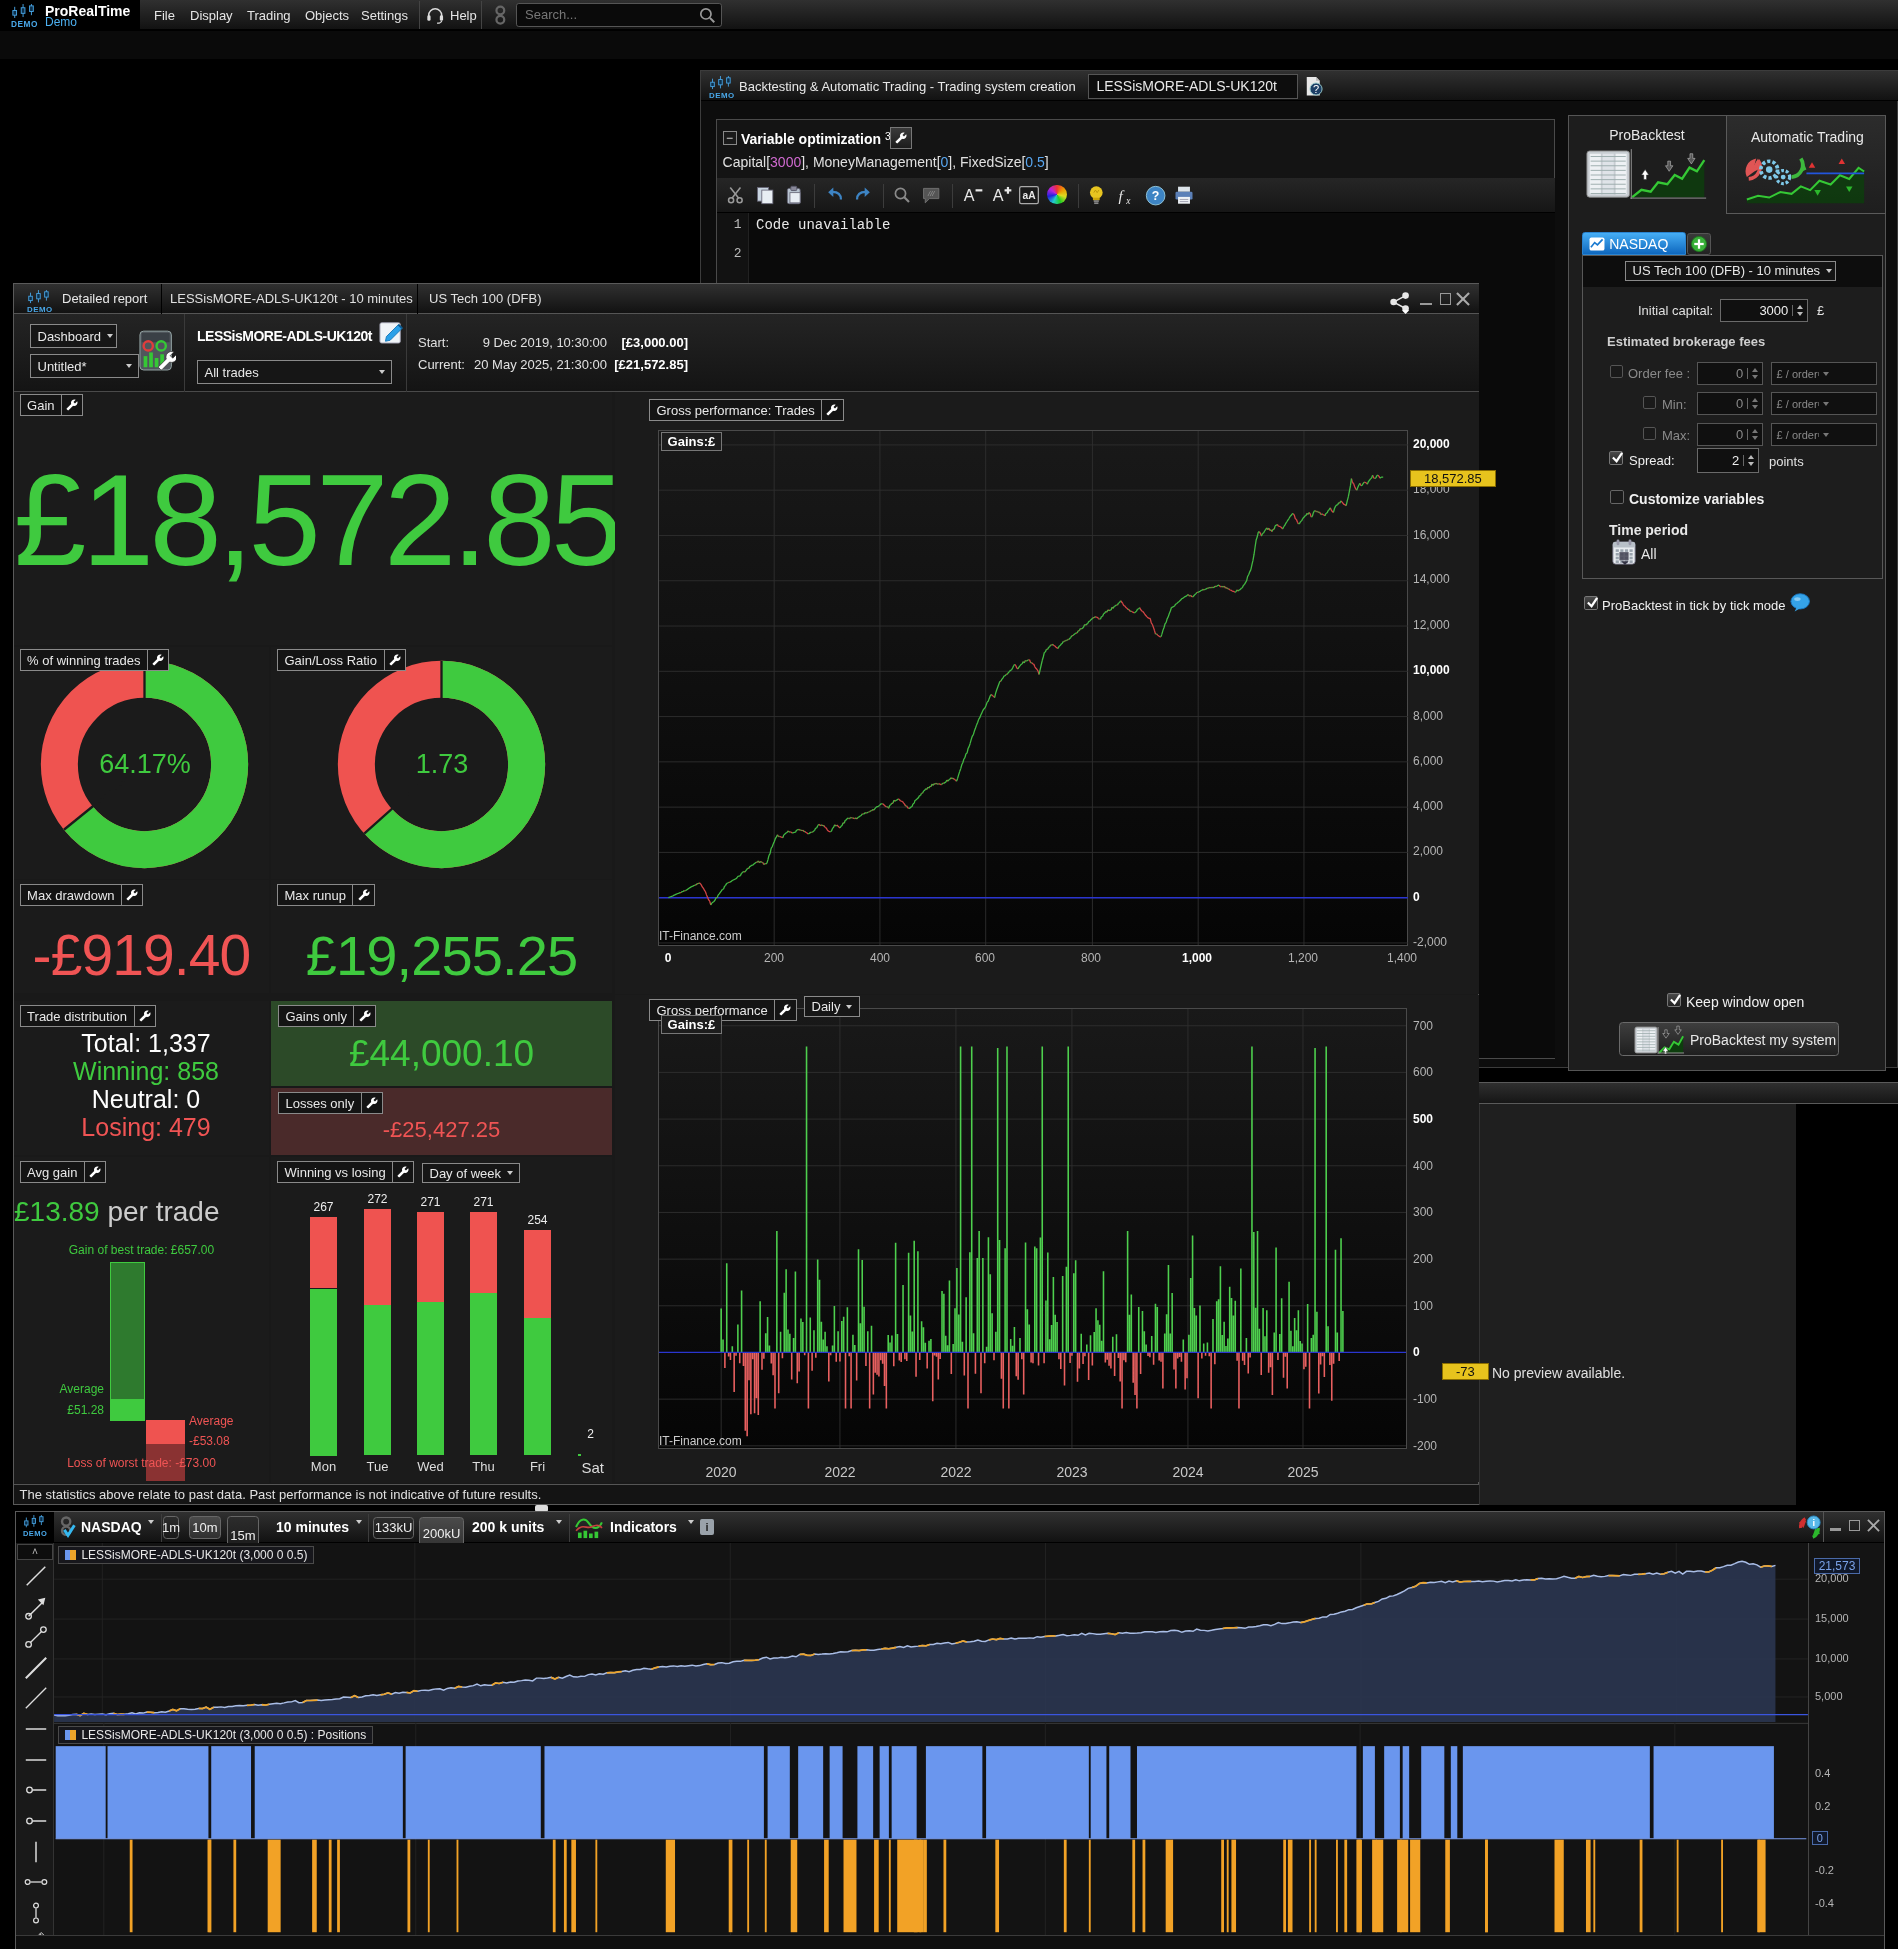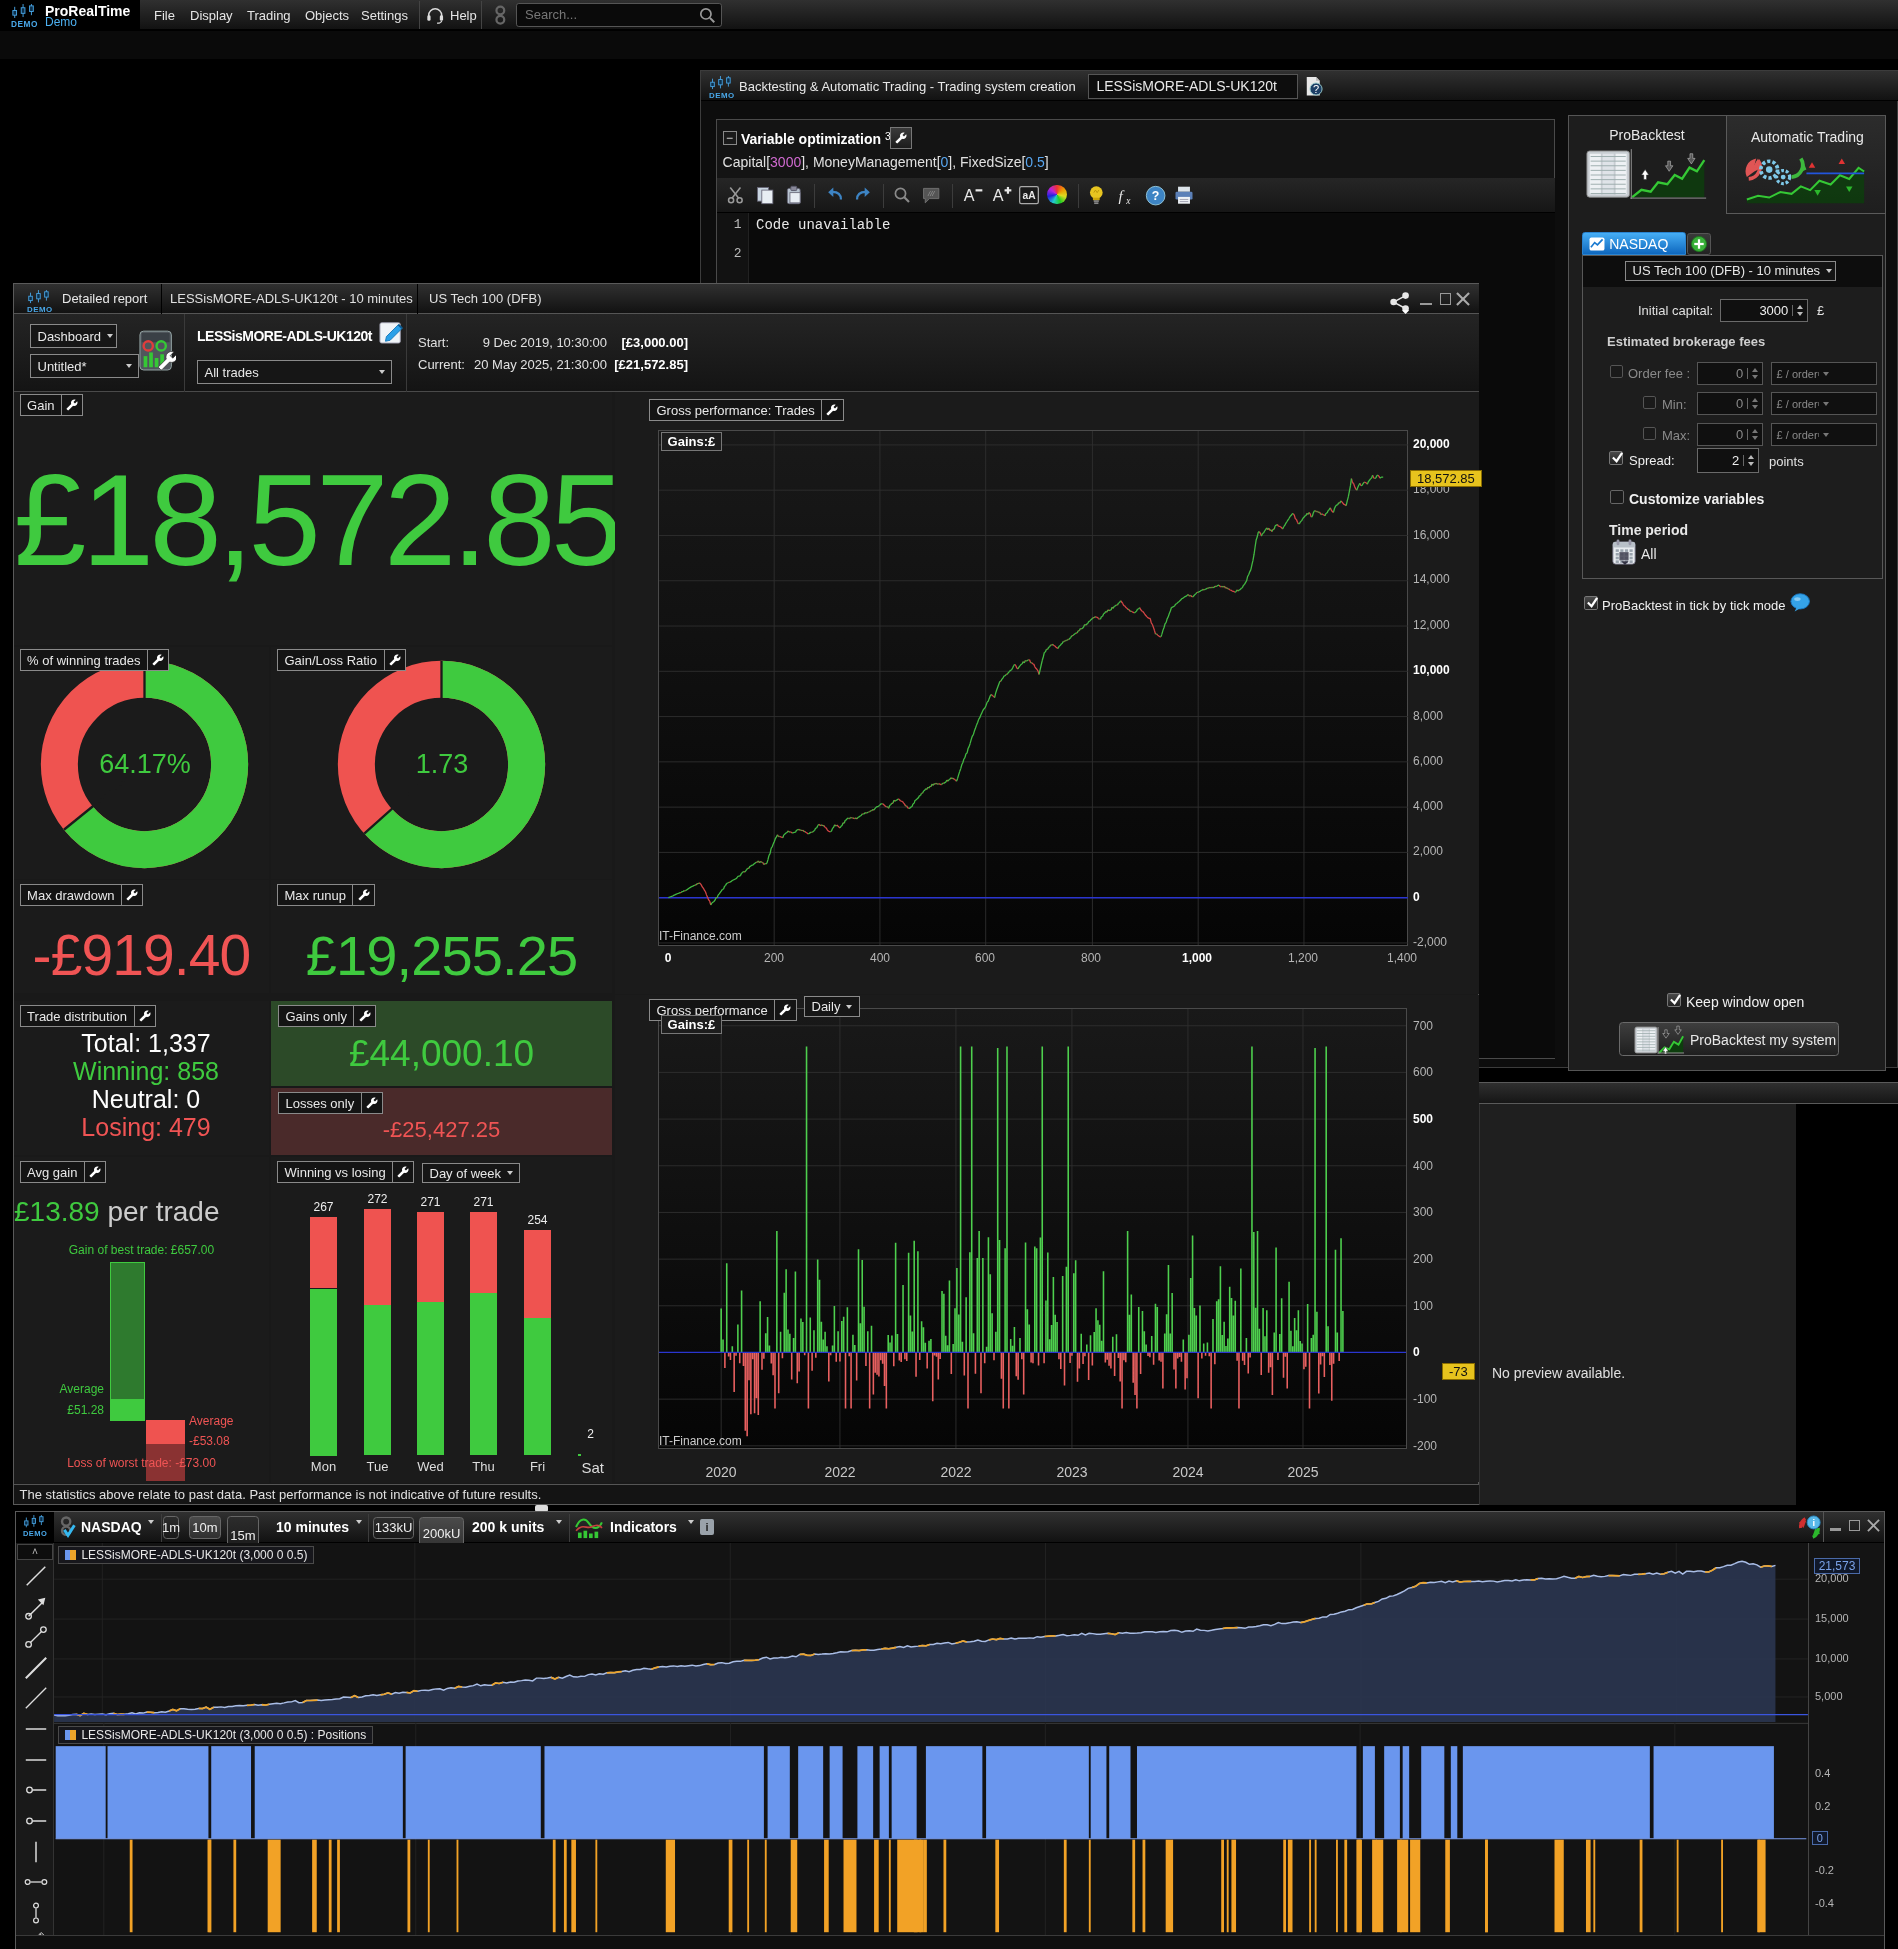--- a/index.html
+++ b/index.html
@@ -12,21 +12,21 @@
 .gradbar{background:linear-gradient(#303030,#121212)}
 .cb{position:absolute;width:14px;height:14px;background:linear-gradient(#4a4a4a,#222);border:0.9px solid #777;border-radius:1.9px}
 .cb.on svg{position:absolute;left:0.9px;top:0}
 .spin{display:flex;flex-direction:column;justify-content:center;align-items:center;border-left:0.9px solid #666;width:15px}
 .spin i{display:block;width:0;height:0;border-left:3.7px solid transparent;border-right:3.7px solid transparent}
 .spin .u{border-bottom:4.6px solid #bbb;margin-bottom:2.8px}
 .spin .d{border-top:4.6px solid #bbb}
 .inp{position:absolute;border:0.9px solid #6a6a6a;background:#101010;color:#eee;font-size:13px;display:flex;align-items:center}
 .inp .v{flex:1;text-align:right;padding:0 3.7px}
 .dis{color:#8a8a8a !important;border-color:#555 !important}
-.ylab{position:absolute;background:#e7c31d;color:#111;font-size:13px;padding:0 6px;border:0.9px solid #8a6d00;z-index:6;white-space:nowrap}
+.ylab{position:absolute;background:#e7c31d;color:#111;font-size:13px;padding:0 13px;border:0.9px solid #8a6d00;z-index:6;white-space:nowrap}
 .axt{position:absolute;color:#b5b5b5;font-size:12px;white-space:nowrap}
 .bold{font-weight:bold;color:#fff}
 </style></head><body>
 <div class="abs gradbar" style="left:0;top:0;width:1899px;height:30px;border-bottom:0.9px solid #000">
     <div class="abs" style="left:0;top:0;width:140px;height:30px;background:#000">
       <div class="abs" style="left:11px;top:3.7px;transform:scale(1.00);transform-origin:0 0"><svg width="26" height="14" viewBox="0 0 28 15">
           <g stroke="#49a7e8" fill="#0d2f4a">
             <line x1="4" y1="3" x2="4" y2="15"></line>
             <rect x="2" y="7" width="4" height="5"></rect>
             <line x1="13" y1="0" x2="13" y2="14"></line>

